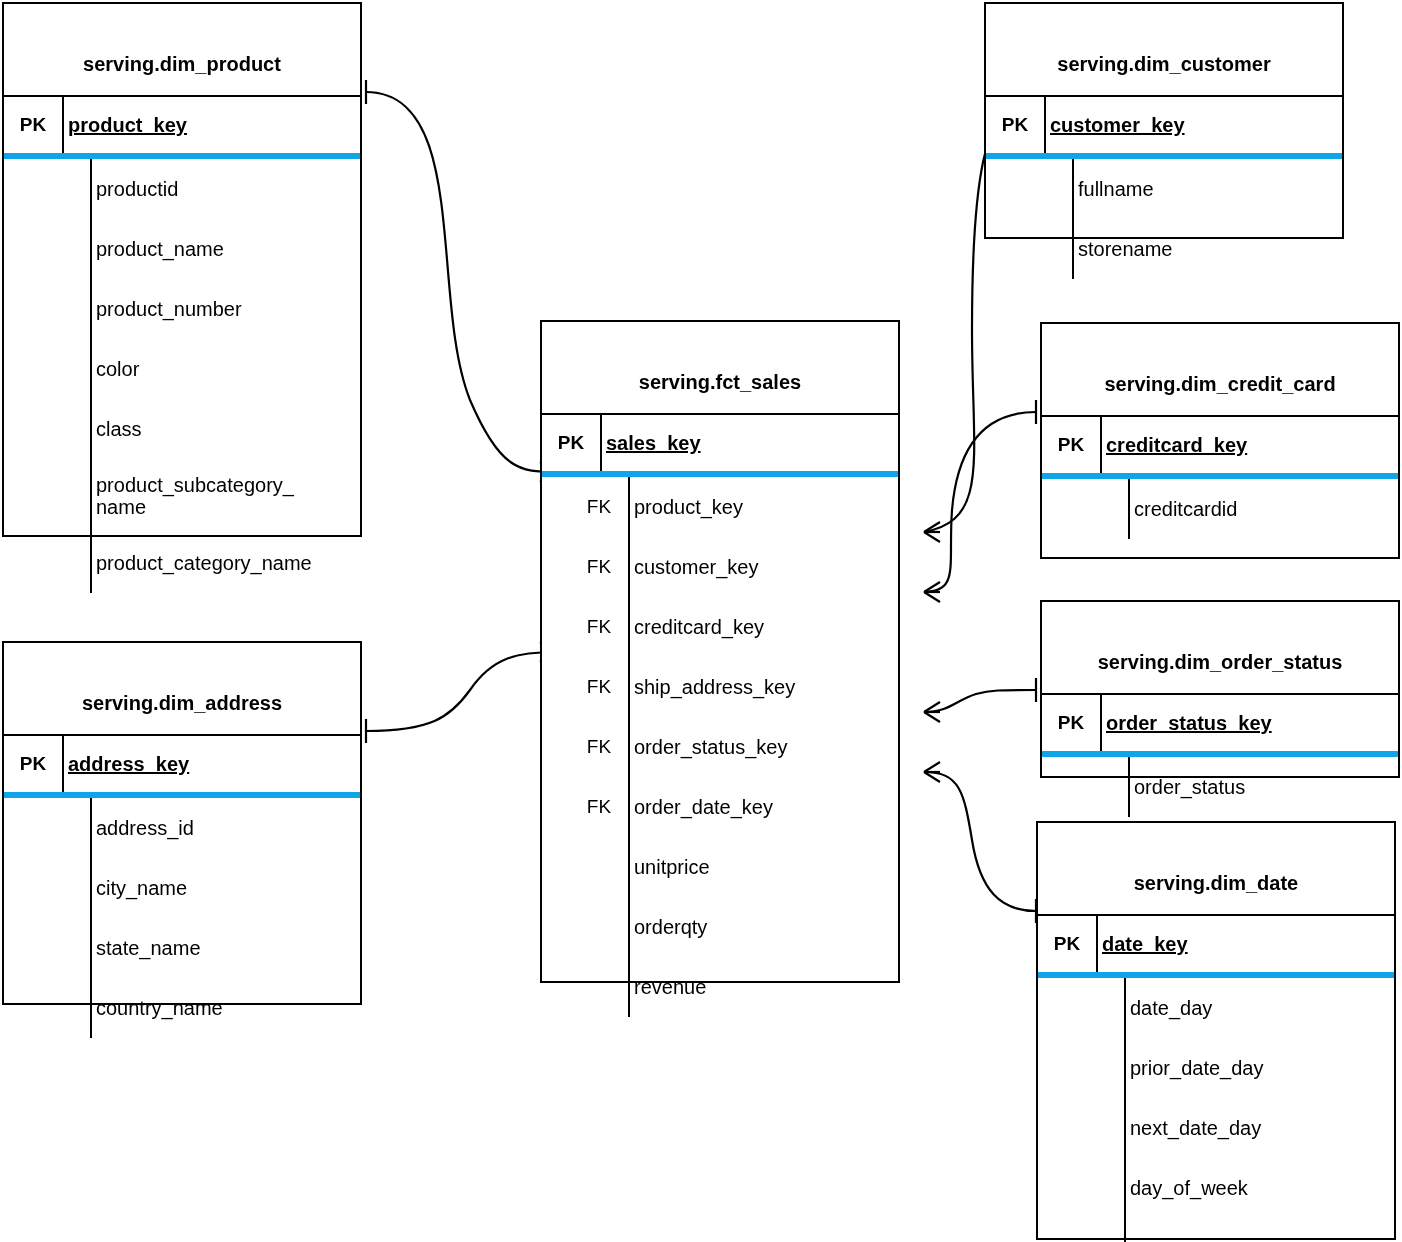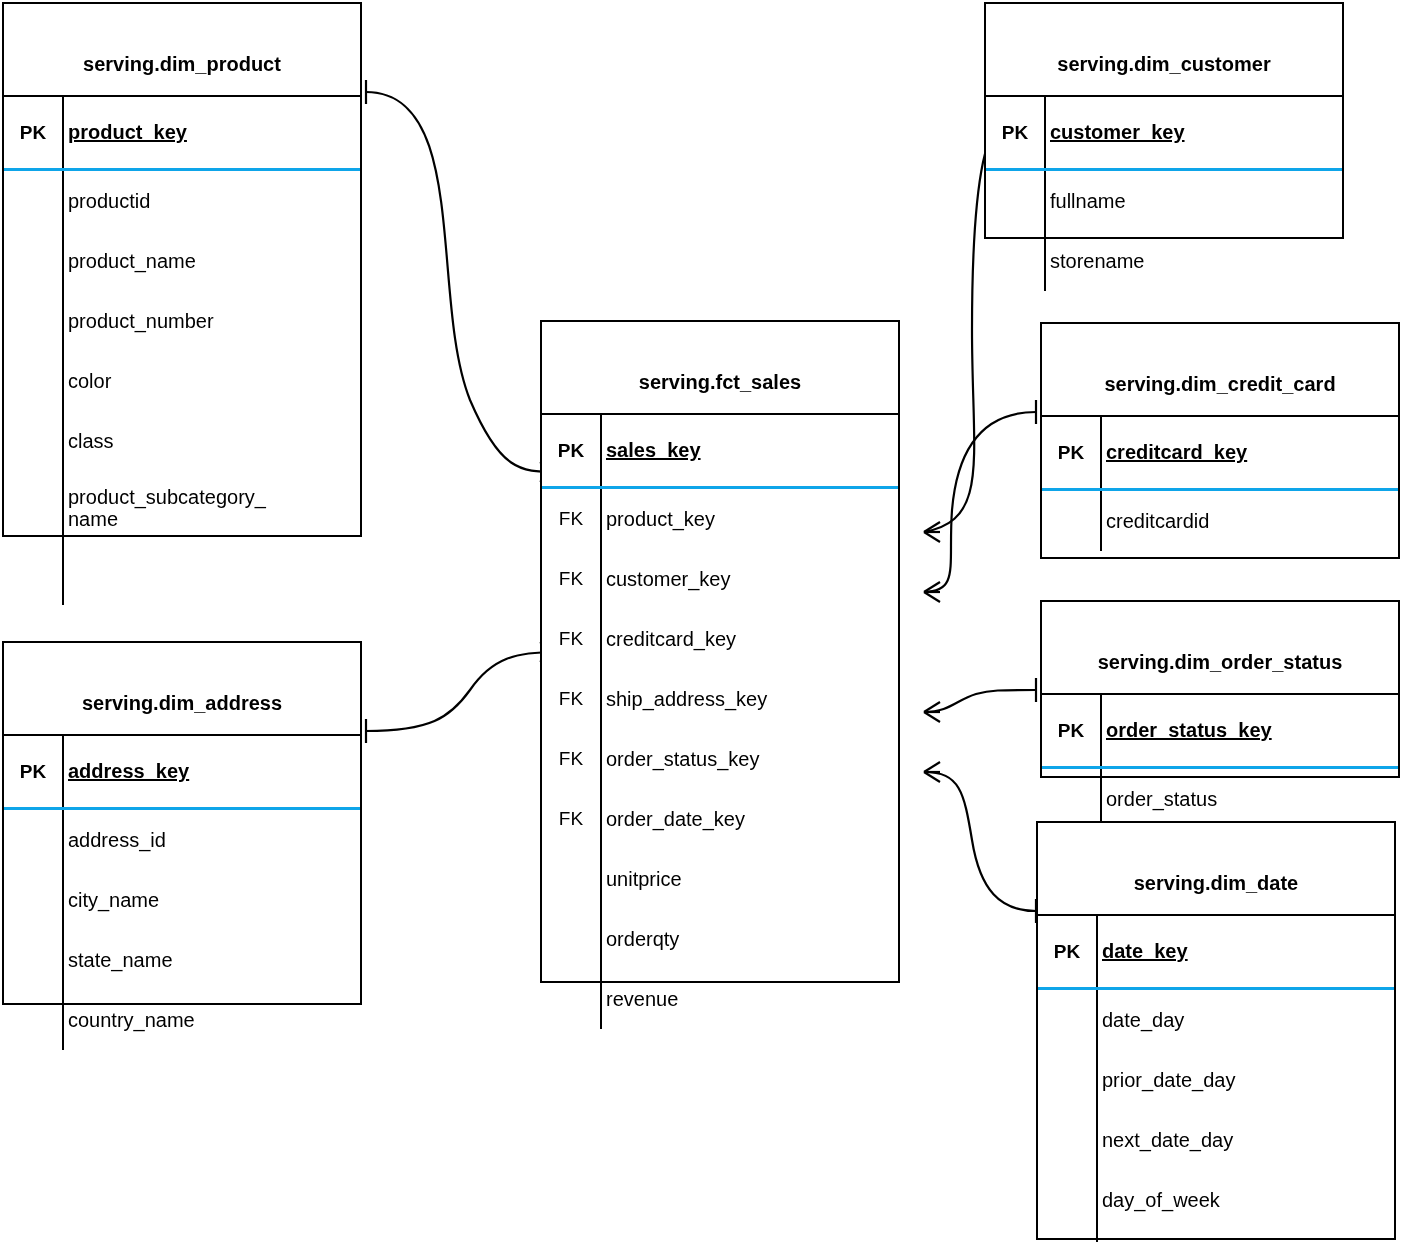--- a/index.html
+++ b/index.html
@@ -34,22 +34,22 @@
     white-space: nowrap;
     overflow: hidden;
     margin-top: 32px;
   }
   .row {
     display: flex;
     box-sizing: border-box;
     align-items: center;
   }
   .row.pkrow {
-    border-bottom: 3px solid #0ea5e9;
-    height: 74px;
+    border-bottom: 6px solid #0ea5e9;
+    height: 62px;
   }
   .keycol {
     box-sizing: border-box;
     width: 60px;
     flex: 0 0 60px;
     align-self: stretch;
     display: flex;
     align-items: center;
     justify-content: center;
     font-size: 19px;
@@ -71,20 +71,21 @@
     align-items: center;
     line-height: 1.12;
   }
   .namecol.pk {
     font-weight: bold;
     text-decoration: underline;
   }
   .body-rows {
     display: flex;
     flex-direction: column;
+    margin-left: 28px;
   }
   .body-rows .row {
     height: 60px;
   }
   .body-rows .row.tall {
     height: 74px;
   }
   #links {
     position: absolute;
     left: 0;
@@ -183,20 +184,21 @@
         <div class="keycol"></div>
         <div class="namecol">class</div>
       </div>
       <div class="row tall">
         <div class="keycol"></div>
         <div class="namecol" style="white-space:pre-line;">product_subcategory_
 name</div>
       </div>
       <div class="row">
         <div class="keycol"></div>
+        <div class="namecol">product_category_name</div>
       </div>
     </div>
   </div>
 
   <div class="entity" style="left:2px; top:641px; width:360px; height:364px;">
     <div class="entity-title">serving.dim_address</div>
     <div class="row pkrow">
       <div class="keycol">PK</div>
       <div class="namecol pk">address_key</div>
     </div>

